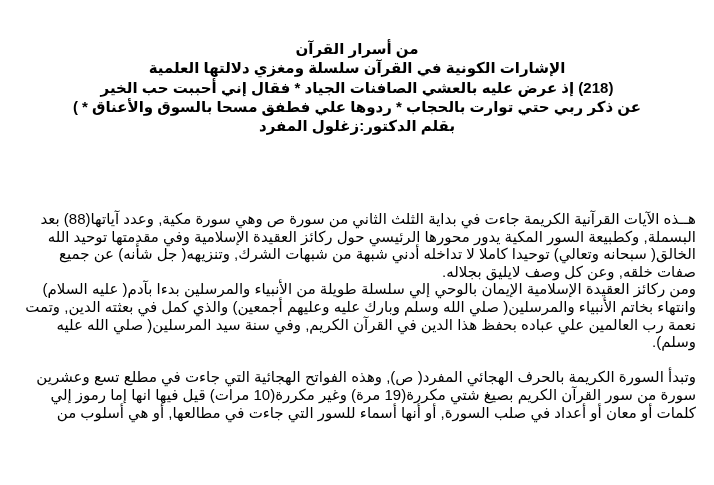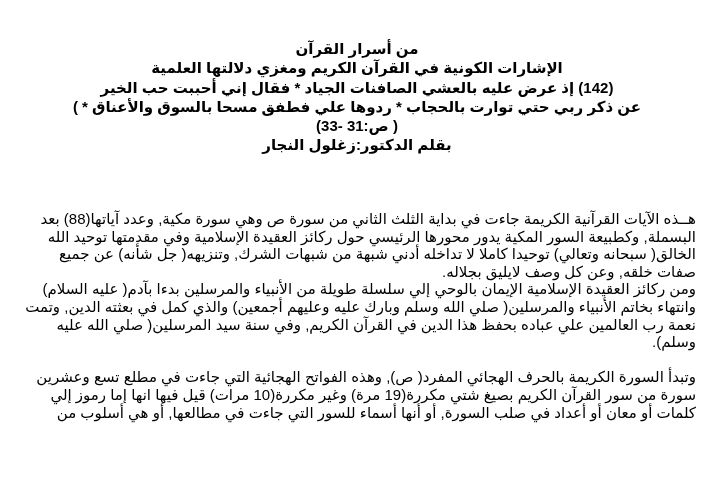--- a/index.html
+++ b/index.html
@@ -47,25 +47,24 @@
     .body .gap {
       height: 17.6px;
     }
   </style>
 </head>
 <body>
 
 <div class="page">
   <div class="header">
     <div>من أسرار القرآن</div>
-    <div>الإشارات الكونية في القرآن الكريم ومغزي دلالتها العلمية</div>
-    <div>(142) إذ عرض عليه بالعشي الصافنات الجياد * فقال إني أحببت حب الخير</div>
+    <div>الإشارات الكونية في القرآن سلسلة ومغزي دلالتها العلمية</div>
+    <div>(218) إذ عرض عليه بالعشي الصافنات الجياد * فقال إني أحببت حب الخير</div>
     <div>عن ذكر ربي حتي توارت بالحجاب * ردوها علي فطفق مسحا بالسوق والأعناق * )</div>
-    <div>( ص:31 -33)</div>
-    <div>بقلم الدكتور:زغلول النجار</div>
+    <div>بقلم الدكتور:زغلول المفرد</div>
   </div>
 
   <div class="body">
     <p>هــذه الآيات القرآنية الكريمة جاءت في بداية الثلث الثاني من سورة ص وهي سورة مكية, وعدد آياتها(88) بعد البسملة, وكطبيعة السور المكية يدور محورها الرئيسي حول ركائز العقيدة الإسلامية وفي مقدمتها توحيد الله الخالق( سبحانه وتعالي) توحيدا كاملا لا تداخله أدني شبهة من شبهات الشرك, وتنزيهه( جل شأنه) عن جميع صفات خلقه, وعن كل وصف لايليق بجلاله.</p>
     <p>ومن ركائز العقيدة الإسلامية الإيمان بالوحي إلي سلسلة طويلة من الأنبياء والمرسلين بدءا بآدم( عليه السلام) وانتهاء بخاتم الأنبياء والمرسلين( صلي الله وسلم وبارك عليه وعليهم أجمعين) والذي كمل في بعثته الدين, وتمت نعمة رب العالمين علي عباده بحفظ هذا الدين في القرآن الكريم, وفي سنة سيد المرسلين( صلي الله عليه وسلم).</p>
     <div class="gap"></div>
     <p>وتبدأ السورة الكريمة بالحرف الهجائي المفرد( ص), وهذه الفواتح الهجائية التي جاءت في مطلع تسع وعشرين سورة من سور القرآن الكريم بصيغ شتي مكررة(19 مرة) وغير مكررة(10 مرات) قيل فيها انها إما رموز إلي كلمات أو معان أو أعداد في صلب السورة, أو أنها أسماء للسور التي جاءت في مطالعها, أو هي أسلوب من</p>
   </div>
 </div>
 

